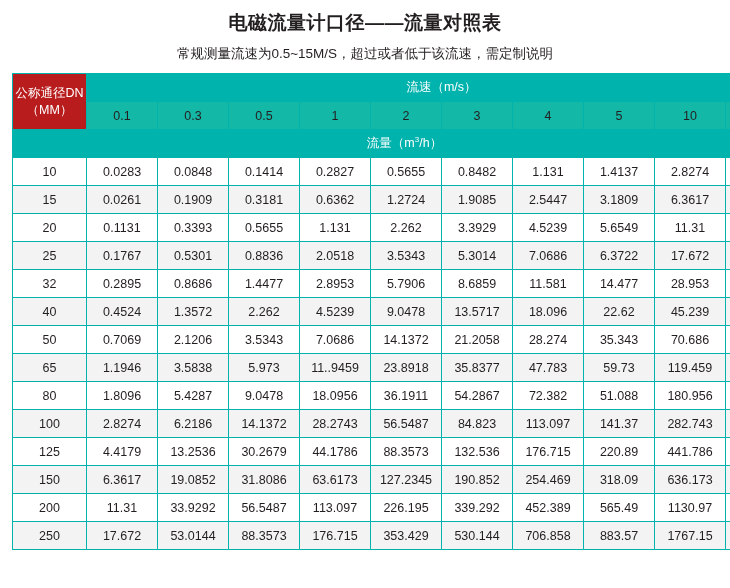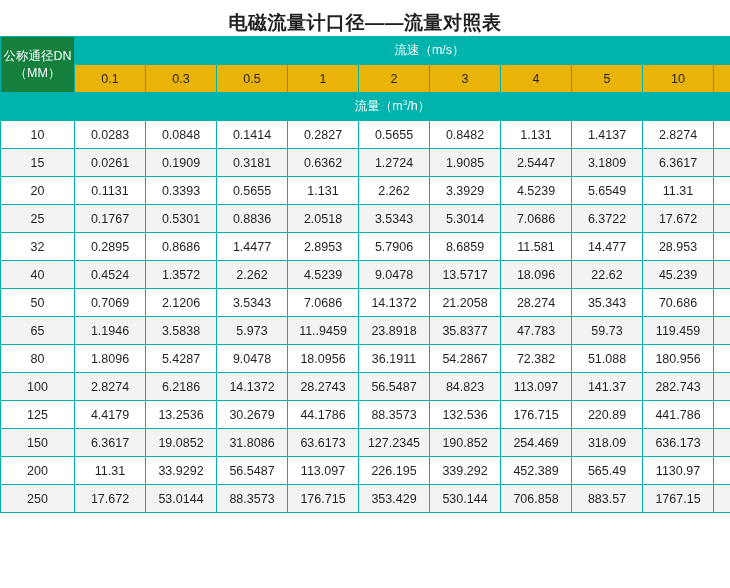--- a/index.html
+++ b/index.html
@@ -11,21 +11,21 @@
     width: 730px;
     height: 588px;
     font-family: "Liberation Sans", "DejaVu Sans", sans-serif;
     color: #231f20;
     overflow: hidden;
   }
   .page {
     width: 730px;
     height: 588px;
     box-sizing: border-box;
-    padding: 0 0;
+    padding: 0 12px;
   }
   .title {
     text-align: center;
     font-size: 19px;
     font-weight: bold;
     color: #231f20;
     letter-spacing: 0.5px;
     padding-top: 10px;
   }
   .subtitle {
@@ -50,27 +50,27 @@
     color: #231f20;
     padding: 0;
     height: 27px;
   }
   .hdr-teal {
     background: #00b3ad;
     color: #ffffff !important;
     font-size: 13px;
   }
   .hdr-dn {
-    background: #15803d;
+    background: #b91c1c;
     color: #ffffff !important;
     font-size: 12.5px;
     line-height: 1.3;
   }
   .hdr-sub {
-    background: #eab308;
+    background: #14b8a6;
     color: #231f20 !important;
     font-weight: bold;
     font-size: 13px;
   }
   .band {
     background: #00b3ad;
     color: #ffffff !important;
     font-size: 13px;
     height: 26px;
   }
@@ -82,20 +82,21 @@
   sup { font-size: 8px; vertical-align: super; }
   .col-dn { width: 74px; }
   .col-v { width: 71px; }
 </style>
 </head>
 <body>
 
 <div class="page">
 
   <div class="title">电磁流量计口径——流量对照表</div>
+  <div class="subtitle">常规测量流速为0.5~15M/S，超过或者低于该流速，需定制说明</div>
 
   <table class="grid">
     <colgroup>
       <col class="col-dn">
       <col class="col-v">
         <col class="col-v">
         <col class="col-v">
         <col class="col-v">
         <col class="col-v">
       <col class="col-v">

